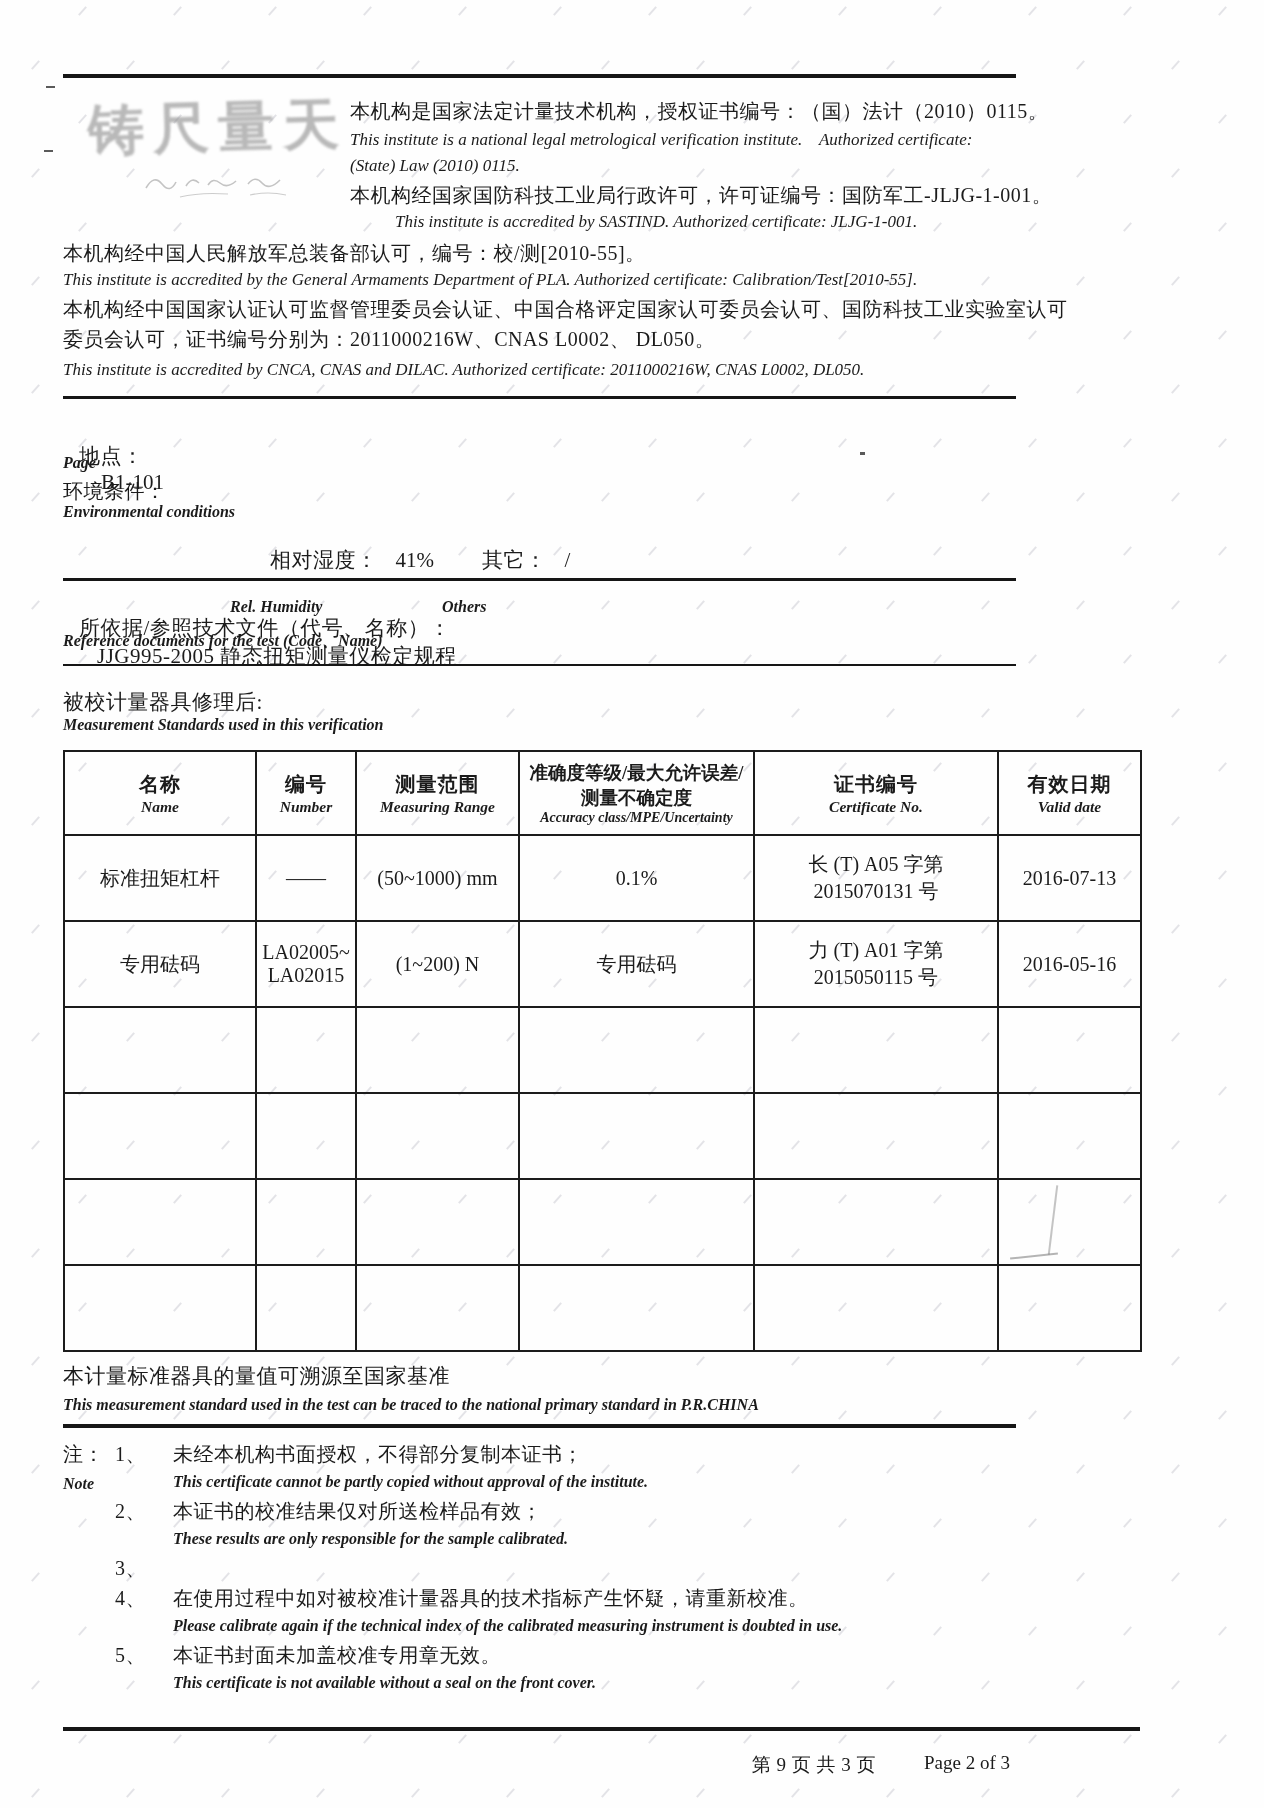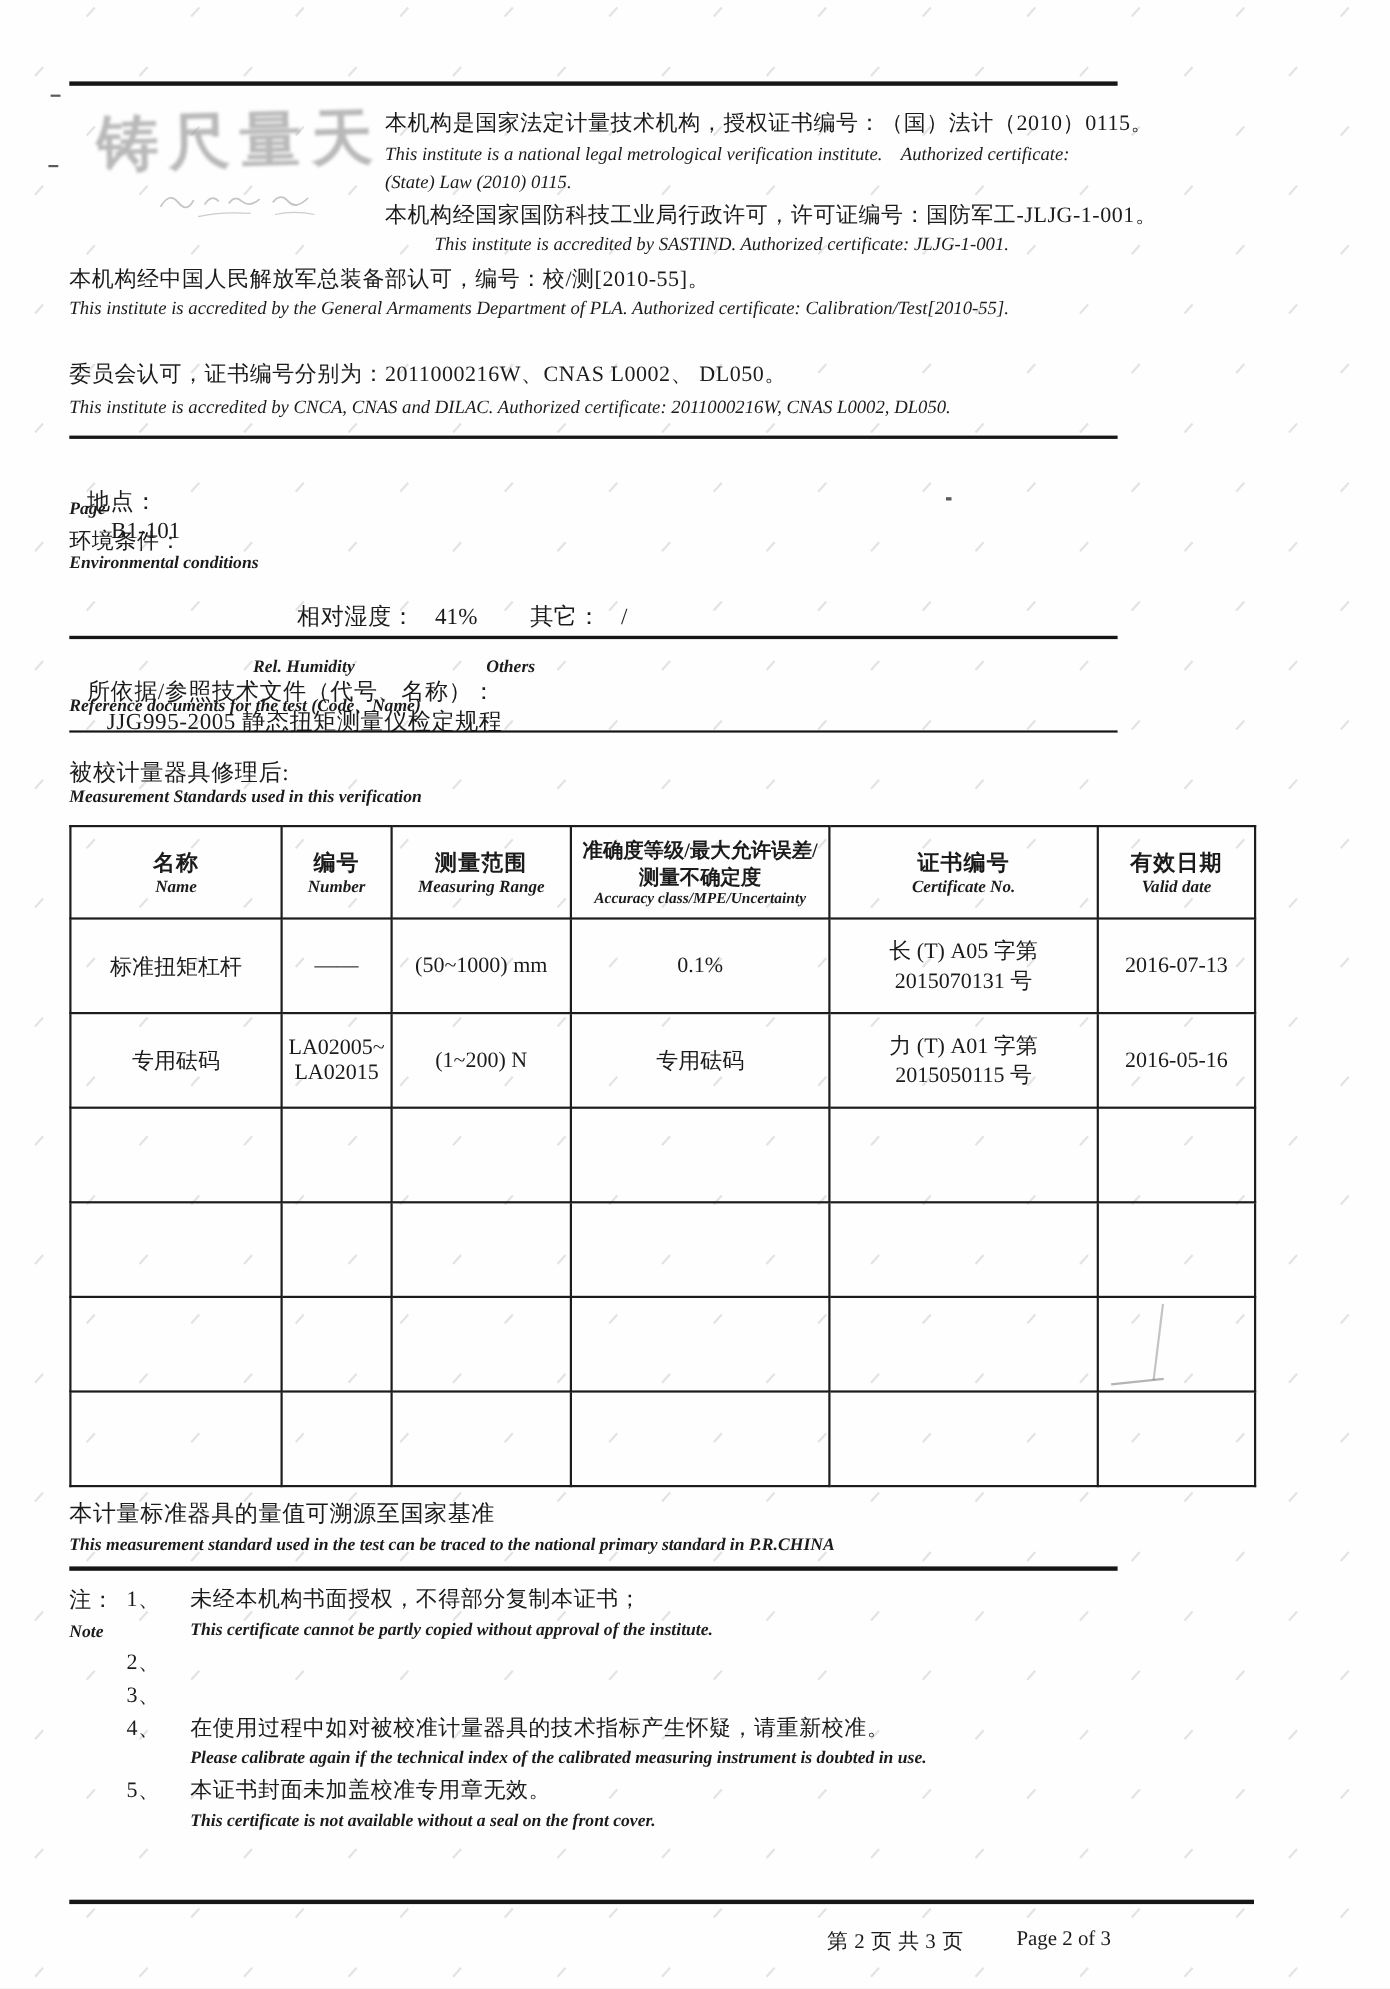--- a/index.html
+++ b/index.html
@@ -518,20 +518,21 @@
     </svg>
   </div>
 
   <div class="abs line cn para-cn" style="left:350px;top:98px;">本机构是国家法定计量技术机构，授权证书编号：（国）法计（2010）0115。</div>
   <div class="abs line en para-en" style="left:350px;top:130px;">This institute is a national legal metrological verification institute.    Authorized certificate:</div>
   <div class="abs line en para-en" style="left:350px;top:156px;">(State) Law (2010) 0115.</div>
   <div class="abs line cn para-cn" style="left:350px;top:182px;">本机构经国家国防科技工业局行政许可，许可证编号：国防军工-JLJG-1-001。</div>
   <div class="abs line en para-en" style="left:395px;top:212px;">This institute is accredited by SASTIND. Authorized certificate: JLJG-1-001.</div>
   <div class="abs line cn para-cn" style="left:63px;top:240px;">本机构经中国人民解放军总装备部认可，编号：校/测[2010-55]。</div>
   <div class="abs line en para-en" style="left:63px;top:270px;">This institute is accredited by the General Armaments Department of PLA. Authorized certificate: Calibration/Test[2010-55].</div>
+  <div class="abs line cn para-cn" style="left:63px;top:296px;">本机构经中国国家认证认可监督管理委员会认证、中国合格评定国家认可委员会认可、国防科技工业实验室认可</div>
   <div class="abs line cn para-cn" style="left:63px;top:326px;">委员会认可，证书编号分别为：2011000216W、CNAS L0002、 DL050。</div>
   <div class="abs line en para-en" style="left:63px;top:360px;">This institute is accredited by CNCA, CNAS and DILAC. Authorized certificate: 2011000216W, CNAS L0002, DL050.</div>
 
   <div class="rule" style="top:396px;height:3px;"></div>
 
   <div class="abs line" style="left:63px;top:424px;">
     <span class="cn fs21">地点：</span>
     <span class="serif fs21" style="margin-left:22px;">B1-101</span>
   </div>
   <div class="abs line enb" style="left:63px;top:454px;">Page</div>
@@ -658,20 +659,24 @@
         <div class="note-item">
           <div class="note-num cn">1、</div>
           <div class="note-body">
             <div class="cn ncn line">未经本机构书面授权，不得部分复制本证书；</div>
             <div class="enb nen line">This certificate cannot be partly copied without approval of the institute.</div>
           </div>
         </div>
 
         <div class="note-item">
           <div class="note-num cn">2、</div>
+          <div class="note-body">
+            <div class="cn ncn line">本证书的校准结果仅对所送检样品有效；</div>
+            <div class="enb nen line">These results are only responsible for the sample calibrated.</div>
+          </div>
         </div>
 
         <div class="note-item">
           <div class="note-num cn">3、</div>
         </div>
 
         <div class="note-item">
           <div class="note-num cn">4、</div>
           <div class="note-body">
             <div class="cn ncn line">在使用过程中如对被校准计量器具的技术指标产生怀疑，请重新校准。</div>
@@ -685,21 +690,21 @@
             <div class="cn ncn line">本证书封面未加盖校准专用章无效。</div>
             <div class="enb nen line">This certificate is not available without a seal on the front cover.</div>
           </div>
         </div>
       </div>
   </div>
 
   <div class="rule" style="top:1727px;height:4px;width:1077px;"></div>
 
   <div class="abs footer">
-    <span class="cn fs19 line">第 2 页 共 3 页</span>
+    <span class="cn fs19 line">第 9 页 共 3 页</span>
     <span class="serif fs19 line">Page 2 of 3</span>
   </div>
 
   <div class="artifact" style="left:46px;top:86px;width:9px;height:2px;"></div>
   <div class="artifact" style="left:44px;top:150px;width:9px;height:2px;"></div>
   <div class="artifact" style="left:860px;top:452px;width:5px;height:3px;"></div>
   <div class="artifact" style="left:1052px;top:1185px;width:2px;height:70px;opacity:.35;transform:rotate(7deg);"></div>
   <div class="artifact" style="left:1010px;top:1255px;width:48px;height:2px;opacity:.45;transform:rotate(-6deg);"></div>
 
 </div>

